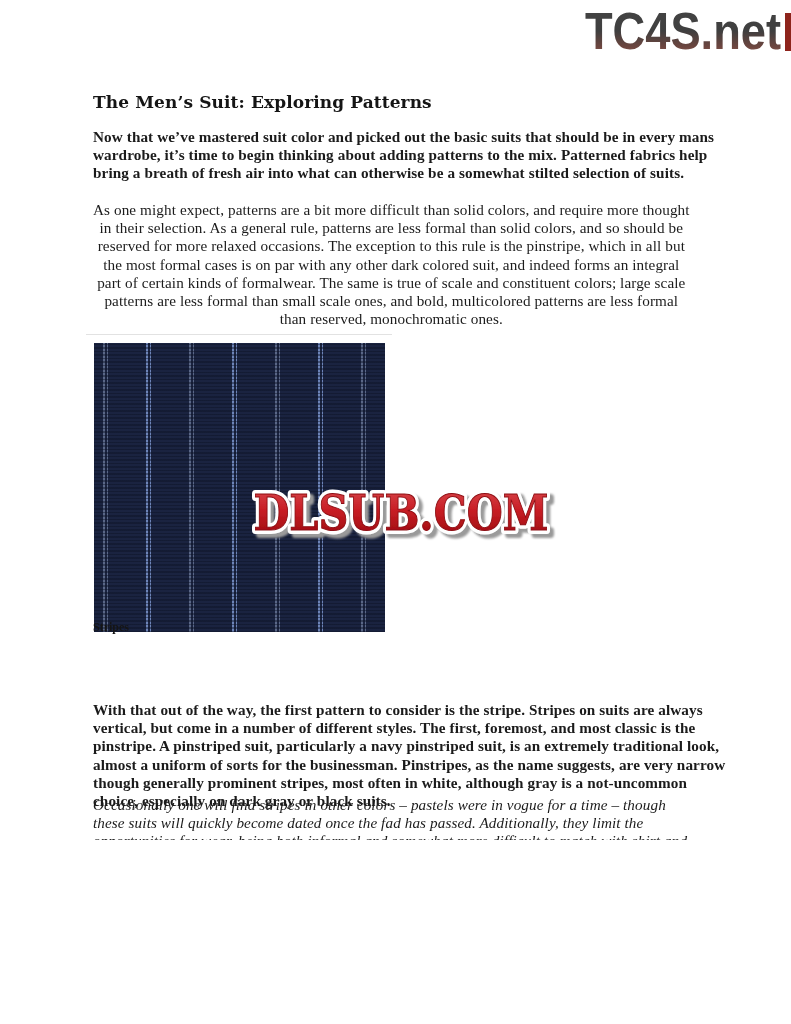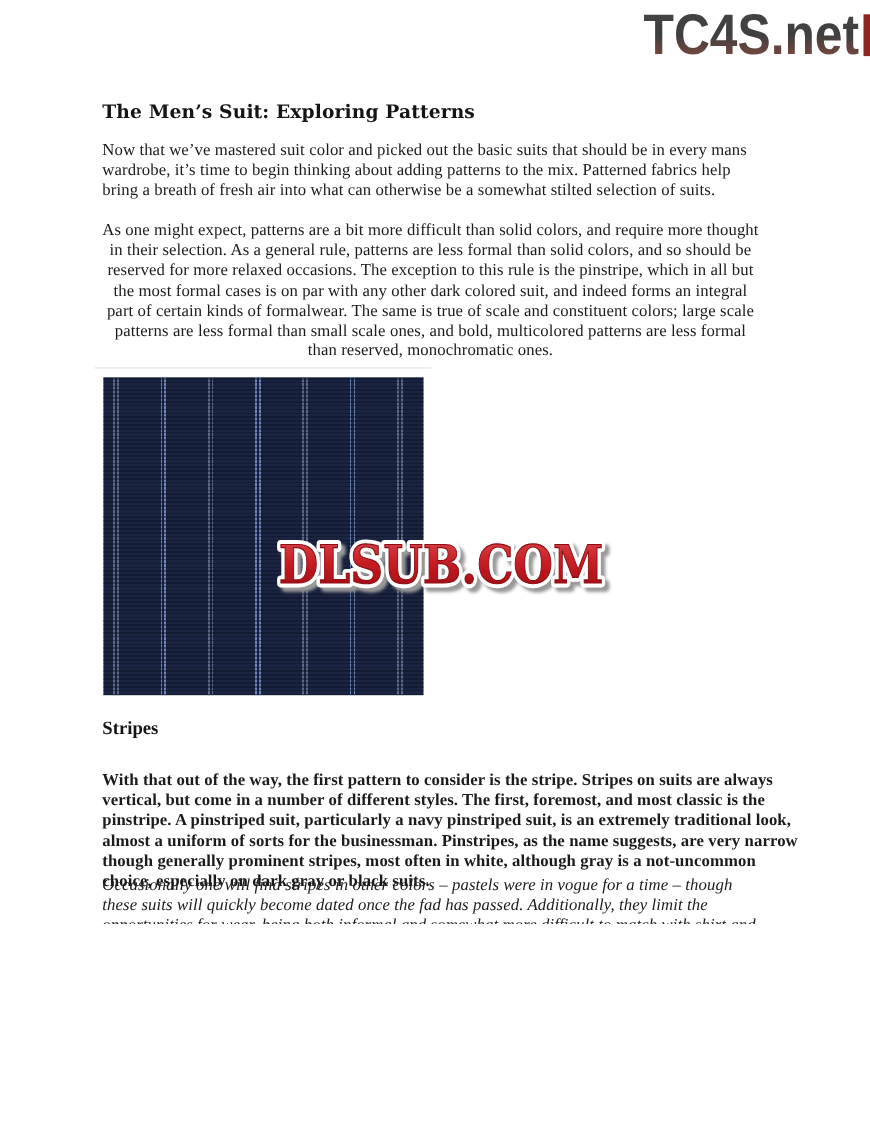--- a/index.html
+++ b/index.html
@@ -11,27 +11,27 @@
   .corner-accent{position:absolute;right:0;top:13px;width:6px;height:38px;background:#8e241c;}
   .title{
     position:absolute;left:93px;top:92px;margin:0;
     font-family:"DejaVu Serif", serif;font-weight:bold;font-size:17px;color:#151515;
     letter-spacing:0.1px;
   }
   .para{
     position:absolute;left:93px;margin:0;white-space:pre;
     font-size:15.2px;line-height:18.2px;color:#1b1b1b;letter-spacing:0.1px;
   }
-  .para-intro{top:128px;}
+  .para-intro{top:128px;font-weight:bold;}
   .para-patterns{top:201px;text-align:center;}
   .para-stripes{top:701px;font-weight:bold;}
   .para-colors{top:796px;font-style:italic;}
   .subhead{
-    position:absolute;left:93px;top:652px;margin:0;
-    font-size:17px;font-weight:bold;color:#151515;
+    position:absolute;left:93px;top:620px;margin:0;
+    font-size:12px;font-weight:bold;color:#151515;
   }
   .image-top-rule{position:absolute;left:86px;top:334px;width:306px;height:1px;background:#e2e2e2;}
   .fabric{
     position:absolute;left:94px;top:343px;width:291px;height:289px;
     background-color:#1a2340;
     background-image:
       repeating-linear-gradient(0deg, rgba(12,18,36,0.45) 0 1.5px, rgba(0,0,0,0) 1.5px 3.5px),
       repeating-linear-gradient(90deg,
         rgba(0,0,0,0) 0 9px,   #5a6787 9px 10.5px,
         rgba(0,0,0,0) 10.5px 12.5px, #5a6787 12.5px 14px,

